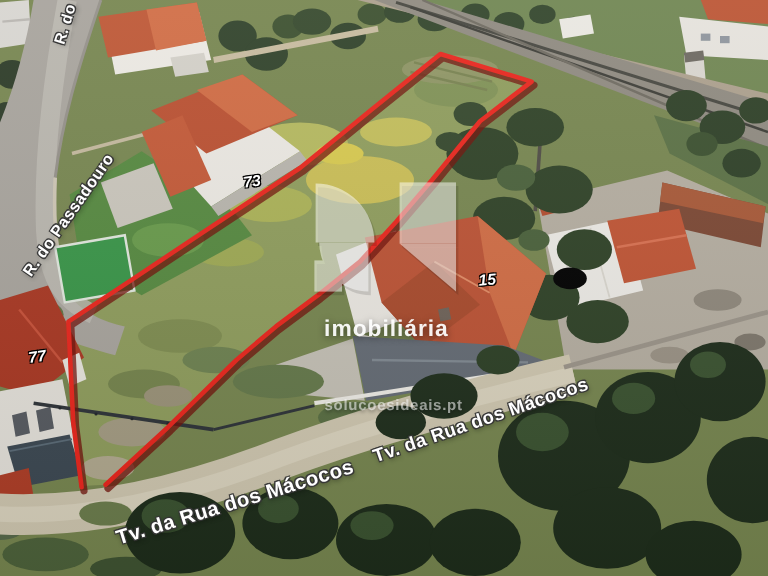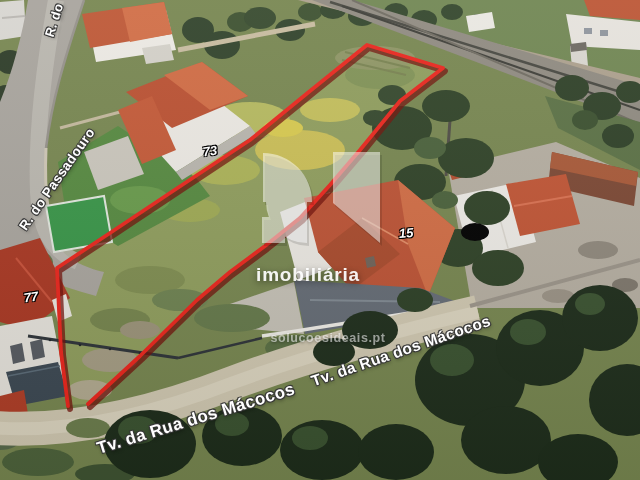--- a/index.html
+++ b/index.html
@@ -271,17 +271,17 @@
   <div class="street-label" style="left:196px;top:419px;font-size:17px;transform:translate(-50%,-50%) rotate(-17deg);">Tv. da Rua dos Mácocos</div>
 
   <div class="street-label" style="left:401px;top:351px;font-size:15.5px;transform:translate(-50%,-50%) rotate(-19deg);">Tv. da Rua dos Mácocos</div>
 
   <div class="house-number" style="left:210px;top:151px;transform:translate(-50%,-50%) rotate(-8deg);">73</div>
 
   <div class="house-number" style="left:31px;top:297px;transform:translate(-50%,-50%) rotate(-8deg);">77</div>
 
   <div class="house-number" style="left:406px;top:233px;transform:translate(-50%,-50%) rotate(-5deg);">15</div>
 
-  <div class="wm-brand" style="left:308px;top:275px;">imobiliária</div>
+  <div class="wm-brand" style="left:322px;top:275px;">imobiliária</div>
 
   <div class="wm-site" style="left:328px;top:338px;">solucoesideais.pt</div>
 
 </div>
 
 </body></html>

